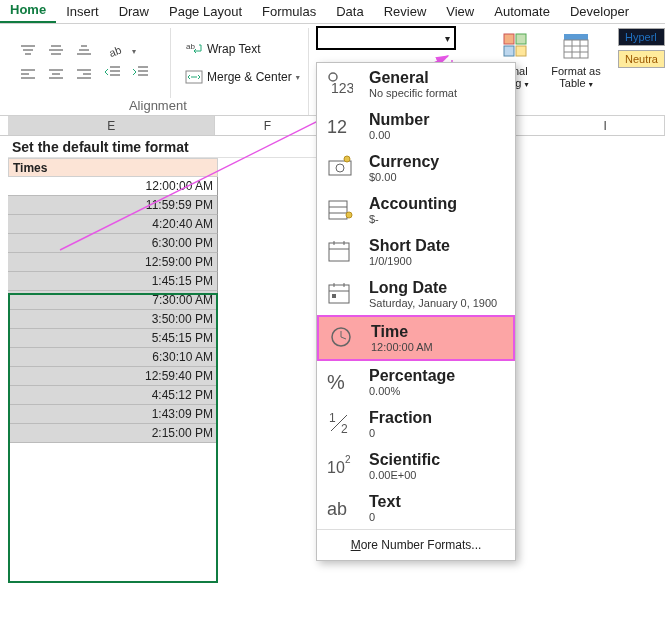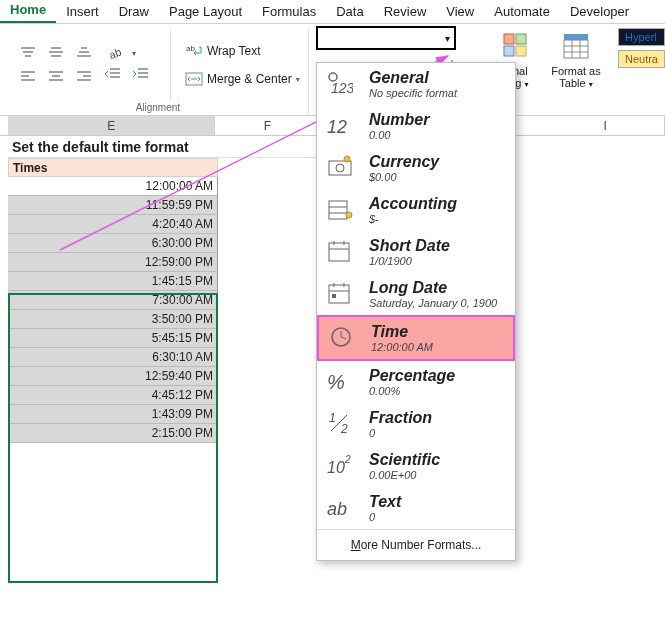--- a/index.html
+++ b/index.html
@@ -7,21 +7,21 @@
 
 
 .tabs { display:flex; height:24px; border-bottom:1px solid #d0d0d0; background:#fff; align-items:flex-end; }
 .tab { padding:4px 10px; font-size:13px; cursor:pointer; }
 .tab.active { color:#107c41; border-bottom:2px solid #107c41; font-weight:600; }
 
 
 .ribbon { display:flex; height:92px; border-bottom:1px solid #d0d0d0; background:#fff; padding:4px 8px 0 8px; position:relative; }
 .group { display:flex; flex-direction:column; align-items:center; border-right:1px solid #e0e0e0; padding:0 8px; height:100%; }
 .group-content { flex:1; display:flex; align-items:center; gap:8px; }
-.group-label { font-size:10px; color:#666; text-align:center; padding-bottom:2px; }
+.group-label { font-size:13px; color:#666; text-align:center; padding-bottom:2px; }
 .icon-col { display:flex; flex-direction:column; gap:4px; justify-content:center; }
 .icon-row { display:flex; gap:4px; align-items:center; }
 .align-btn { width:24px; height:20px; display:flex; justify-content:center; align-items:center; }
 .indent-btn { width:24px; height:20px; }
 .wrap-row { display:flex; align-items:center; gap:4px; height:22px; }
 .wrap-row span.txt { font-size:12px; }
 .sep { width:1px; background:#e0e0e0; height:70px; margin:0 6px; }
 .big-icon { width:36px; height:36px; display:flex; align-items:center; justify-content:center; }
 .big-label { font-size:11px; text-align:center; line-height:12px; }
 .stack { display:flex; flex-direction:column; align-items:center; gap:1px; }
@@ -42,21 +42,21 @@
 .rows { }
 .cell { height:19px; border-right:1px solid #e0e0e0; border-bottom:1px solid #e0e0e0; padding:0 4px; display:flex; align-items:center; }
 .title-cell { width:316px; font-weight:700; font-size:14px; height:22px; border-bottom:1px solid #e0e0e0; padding-left:4px; display:flex; align-items:center;text-align:right; }
 .times-header { width:210px; background:#fce4d6; font-weight:700; border:1px solid #d0d0d0; height:19px; display:flex; align-items:center; padding:0 4px; }
 .data-cell { width:210px; text-align:right; justify-content:flex-end; background:#d8d8d8; border-right:1px solid #999; border-bottom:1px solid #bbb; }
 .data-cell.first { background:#fff; }
 .sel-frame { position:absolute; border:2px solid #107c41; left:8px; top:177px; width:210px; height:290px; pointer-events:none; }
 
 
 .dd { position:absolute; left:316px; top:62px; width:200px; background:#fff; border:1px solid #c0c0c0; box-shadow:3px 3px 8px rgba(0,0,0,0.25); z-index:10; }
-.dd-item { display:flex; align-items:center; padding:6px 10px; gap:12px; cursor:pointer;font-style:italic; }
+.dd-item { display:flex; align-items:center; padding:6px 10px; gap:12px; cursor:pointer; }
 .dd-item.sel { border:2px solid #e658e6; background:#fca5a5; }
 .dd-ico { width:30px; height:28px; display:flex; align-items:center; justify-content:center; color:#555; }
 .dd-text .t1 { font-weight:700; font-size:16px; }
 .dd-text .t2 { font-size:11px; color:#444; }
 .dd-foot { border-top:1px solid #ddd; padding:8px 10px; text-align:center; font-size:12px; }
 
 
 .pink-arrow { position:absolute; pointer-events:none; }
 
 svg { display:block; }

